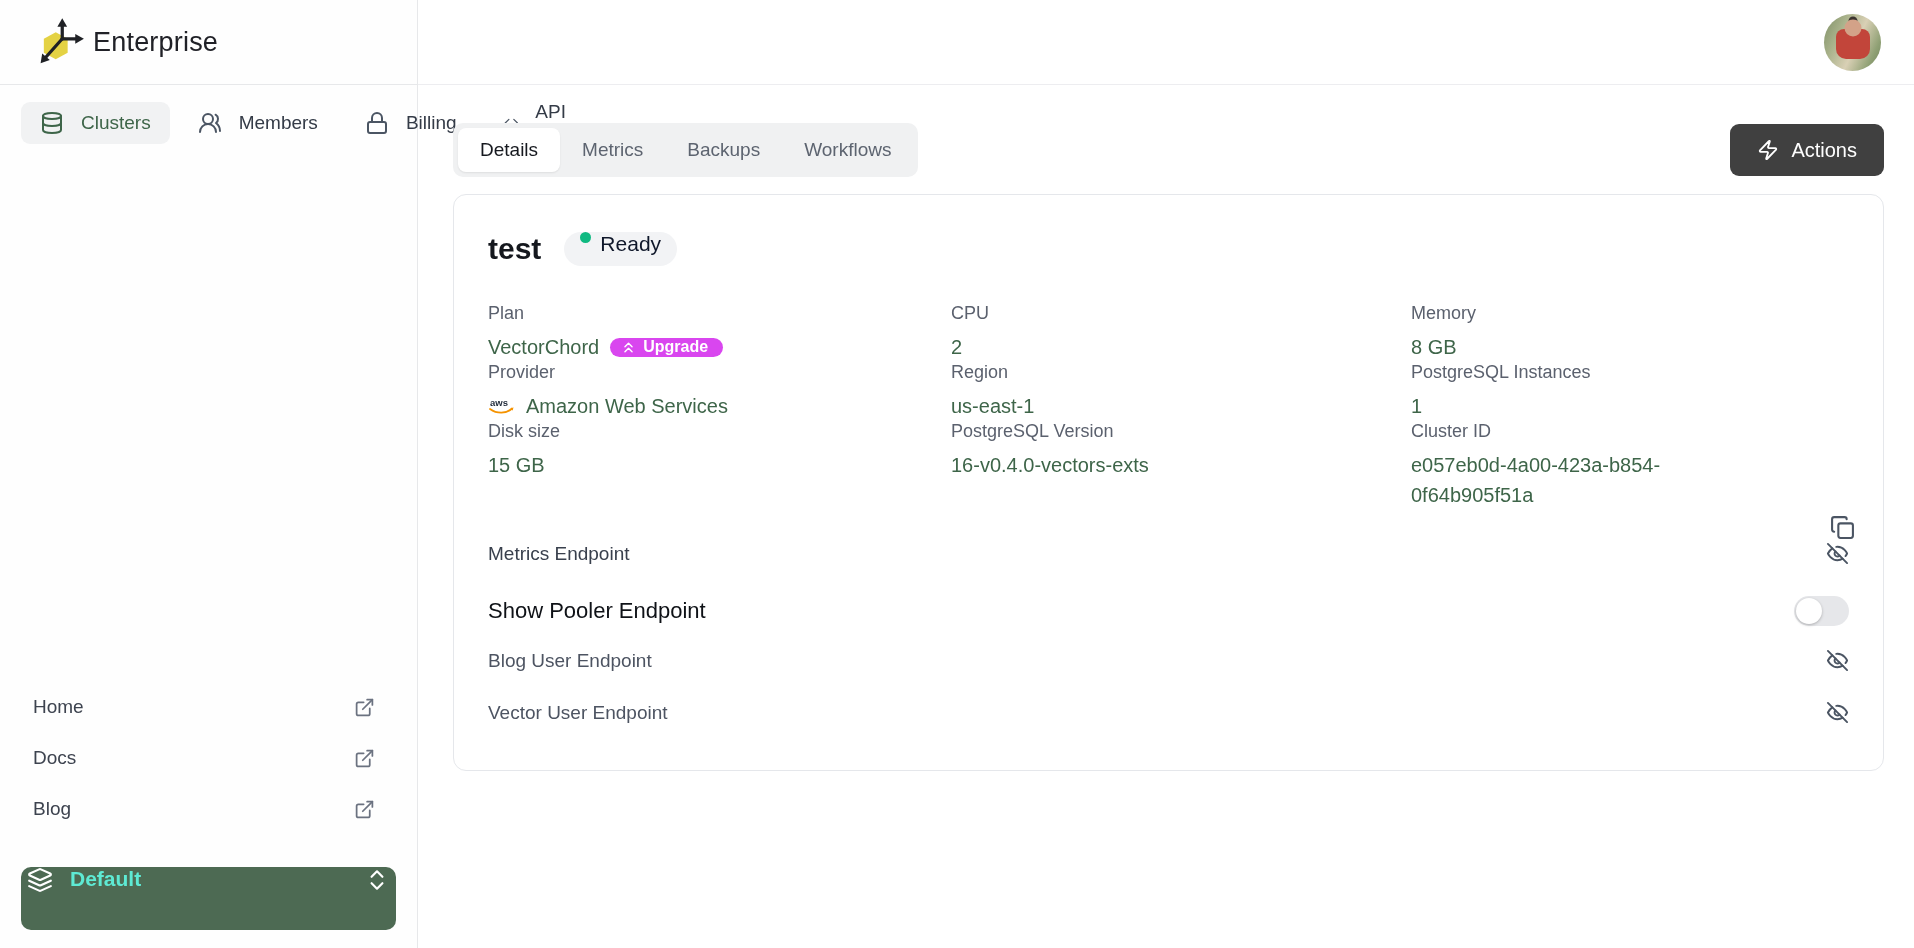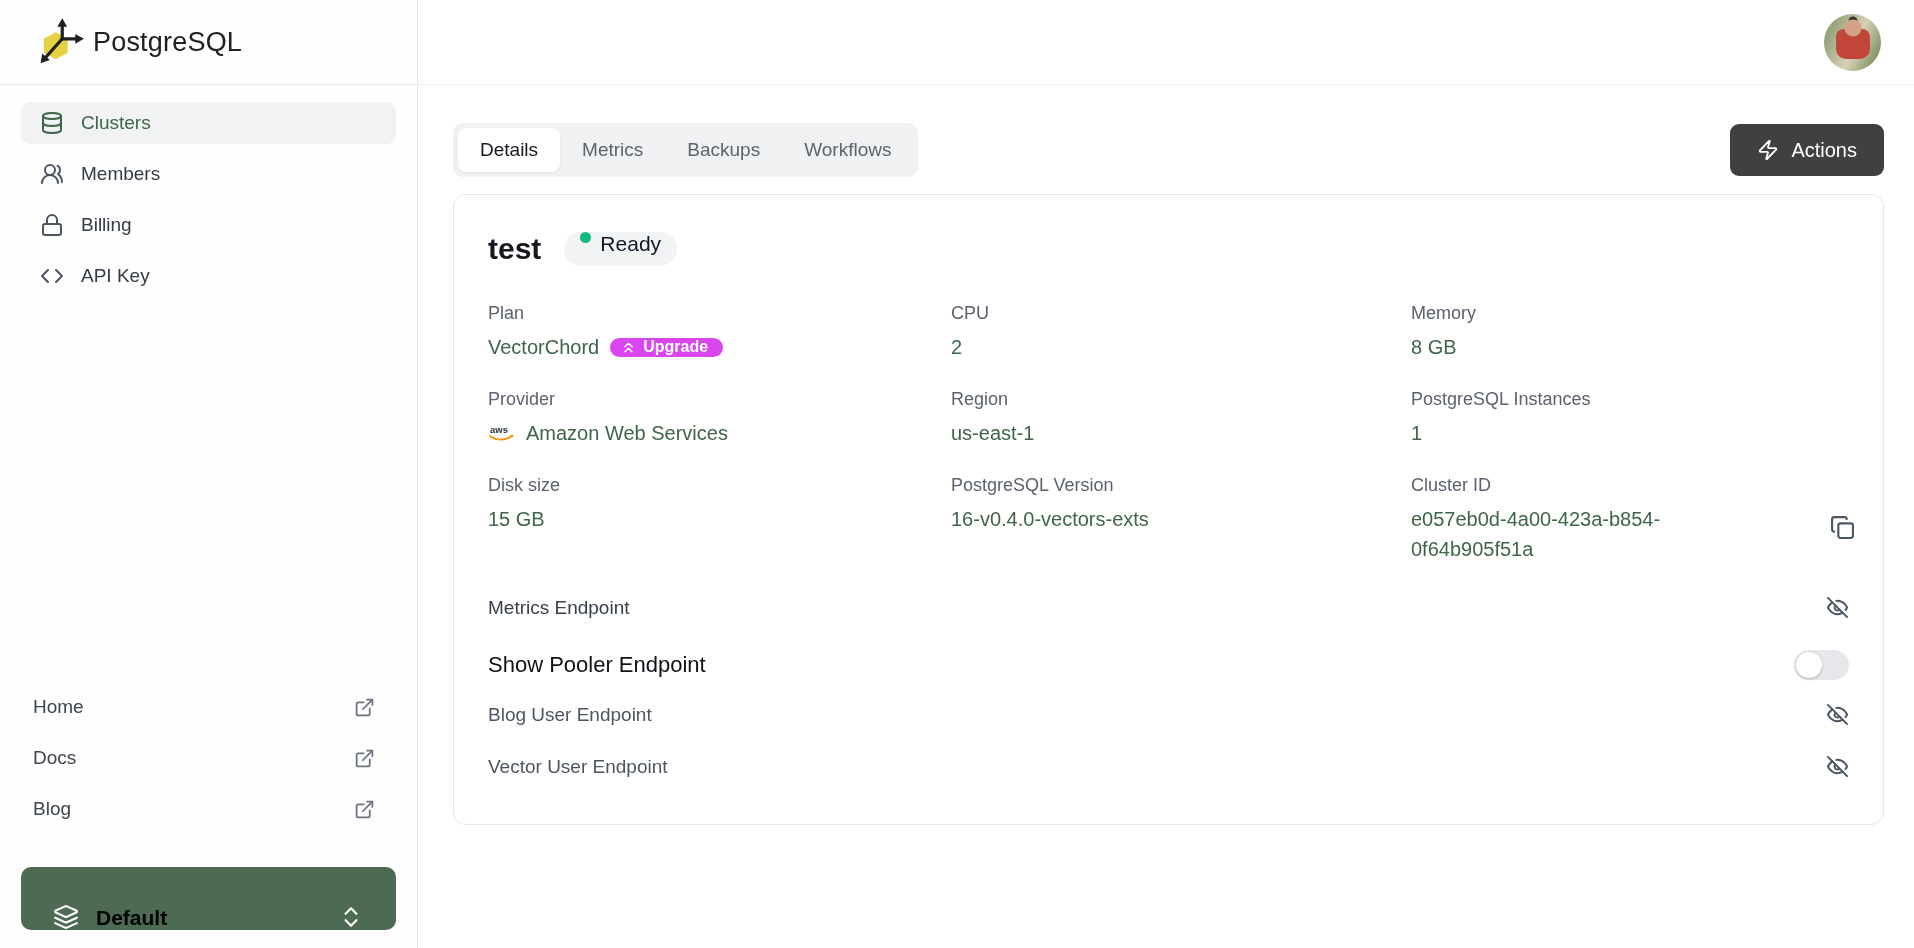--- a/index.html
+++ b/index.html
@@ -5,31 +5,31 @@
   * { margin:0; padding:0; box-sizing:border-box; }
   html,body { width:1914px; height:948px; background:#fff; font-family:"Liberation Sans", sans-serif; color:#1f2430; overflow:hidden; }
   .app { display:flex; width:1914px; height:948px; }
 
   
   .sidebar { width:418px; flex:0 0 418px; border-right:1px solid #e7e8ea; display:flex; flex-direction:column; background:#fefefe; }
   .sidebar-header { height:85px; flex:0 0 85px; border-bottom:1px solid #e7e8ea; display:flex; align-items:center; padding:0 0 0 33px; gap:8px; }
   .logo-mark { width:52px; height:52px; flex:0 0 52px; }
   .brand-name { font-size:27px; font-weight:500; color:#202127; letter-spacing:.2px; }
 
-  .nav { padding:17px 21px 0 21px; display:flex; flex-direction:column; gap:9px; }
+  .nav { padding:17px 21px 0 21px; display:flex; flex-direction:row; gap:9px; }
   .nav-item { display:flex; align-items:center; gap:17px; height:42px; padding:0 19px; border-radius:9px; font-size:19px; color:#343b47; cursor:pointer; }
   .nav-item svg { width:24px; height:24px; stroke:#4b5563; }
   .nav-item.active { background:#f1f2f3; color:#3e6549; }
   .nav-item.active svg { stroke:#3e6549; }
 
   .sidebar-links { margin-top:auto; padding:0 42px 0 33px; }
   .side-link { display:flex; align-items:center; justify-content:space-between; height:30px; margin-bottom:21px; font-size:19px; color:#3d434f; cursor:pointer; }
   .side-link svg { width:21px; height:21px; stroke:#6b7280; }
 
-  .org-switcher { margin:22px 21px 18px 21px; height:63px; background:#4d6a53; border:none; border-radius:10px; color:#000000; display:flex; align-items:flex-end; gap:17px; padding:0 32px; font-family:inherit; font-size:21px; font-weight:700; cursor:pointer; }
+  .org-switcher { margin:22px 21px 18px 21px; height:63px; background:#4d6a53; border:none; border-radius:10px; color:#5eead4; display:flex; align-items:flex-start; gap:17px; padding:0 6px; font-family:inherit; font-size:21px; font-weight:700; cursor:pointer; }
   .org-switcher svg { width:26px; height:26px; stroke:#fff; }
   .org-switcher .chev { margin-left:auto; }
 
   
   .main { flex:1; display:flex; flex-direction:column; }
   .topbar { height:85px; flex:0 0 85px; border-bottom:1px solid #ededf0; display:flex; align-items:center; justify-content:flex-end; padding:0 33px; }
   .avatar { width:57px; height:57px; border-radius:50%; overflow:hidden; position:relative; cursor:pointer;
     background:linear-gradient(115deg,#7e8f66 0%,#a9b28b 28%,#d9d0b5 55%,#8fa074 82%,#6f8159 100%); }
   .avatar::before { content:""; position:absolute; left:50%; top:54%; transform:translate(-50%,-50%); width:34px; height:30px; border-radius:8px 8px 10px 10px; background:#c2453a; }
   .avatar::after { content:""; position:absolute; left:50%; top:26%; transform:translate(-50%,-50%); width:17px; height:17px; border-radius:50%; background:#d3a288; box-shadow:0 -7px 0 -4px #3c3430; }
@@ -43,21 +43,21 @@
   .actions-btn { height:52px; padding:0 27px; background:#404040; color:#fff; border:none; border-radius:9px; font-family:inherit; font-size:20px; display:flex; align-items:center; gap:12px; cursor:pointer; }
   .actions-btn svg { width:22px; height:22px; stroke:#fff; }
 
   
   .card { position:relative; border:1px solid #e5e7eb; border-radius:13px; padding:37px 34px 46px 34px; background:#fff; }
   .card-title-row { display:flex; align-items:center; gap:23px; margin-bottom:37px; }
   .cluster-name { font-size:30px; font-weight:700; color:#15181e; }
   .status-badge { background:#f2f3f5; border-radius:999px; height:34px; padding:0 16px; display:flex; align-items:flex-start; gap:9px; font-size:21px; color:#0f172a; }
   .status-dot { width:11px; height:11px; border-radius:50%; background:#10b981; }
 
-  .grid { display:grid; grid-template-columns:463px 460px 1fr; row-gap:27px; }
+  .grid { display:grid; grid-template-columns:463px 460px 1fr; }
   .field-label { font-size:18px; color:#5b616e; margin-bottom:8px; }
   .field-value { font-size:20px; color:#3e6549; display:flex; align-items:center; gap:11px; line-height:1.5; }
   .cluster-id .field-value { max-width:305px; }
   .upgrade-btn { background:#d946ef; color:#fff; border:none; border-radius:999px; height:19px; padding:0 15px 0 10px; font-family:inherit; font-size:16px; font-weight:700; display:inline-flex; align-items:center; gap:6px; cursor:pointer; }
   .upgrade-btn svg { width:17px; height:17px; stroke:#fff; }
   .aws-mark { display:inline-flex; flex:0 0 auto; }
   .copy-btn { position:absolute; right:24px; top:316px; background:none; border:none; cursor:pointer; padding:4px; }
   .copy-btn svg { width:25px; height:25px; stroke:#4b5563; }
 
   .endpoints { margin-top:32px; }
@@ -86,21 +86,21 @@
           <line x1="27" y1="21" x2="27" y2="8"></line>
           <line x1="27" y1="21" x2="41" y2="21"></line>
           <line x1="27" y1="21" x2="11" y2="39"></line>
         </g>
         <g fill="#1f2125" stroke="none">
           <polygon points="27,2 31.5,10 22.5,10"></polygon>
           <polygon points="47,21 39,16.5 39,25.5"></polygon>
           <polygon points="7,43.5 8.5,34.5 15.5,40.5"></polygon>
         </g>
       </svg>
-      <span class="brand-name">PostgreSQL</span>
+      <span class="brand-name">Enterprise</span>
     </div>
 
     <nav class="nav">
       <div class="nav-item active">
         <svg class="icon" viewBox="0 0 24 24">
             <ellipse cx="12" cy="5" rx="9" ry="3"></ellipse>
             <path d="M3 5v14a9 3 0 0 0 18 0V5"></path>
             <path d="M3 12a9 3 0 0 0 18 0"></path>
           </svg>
         <span>Clusters</span>

